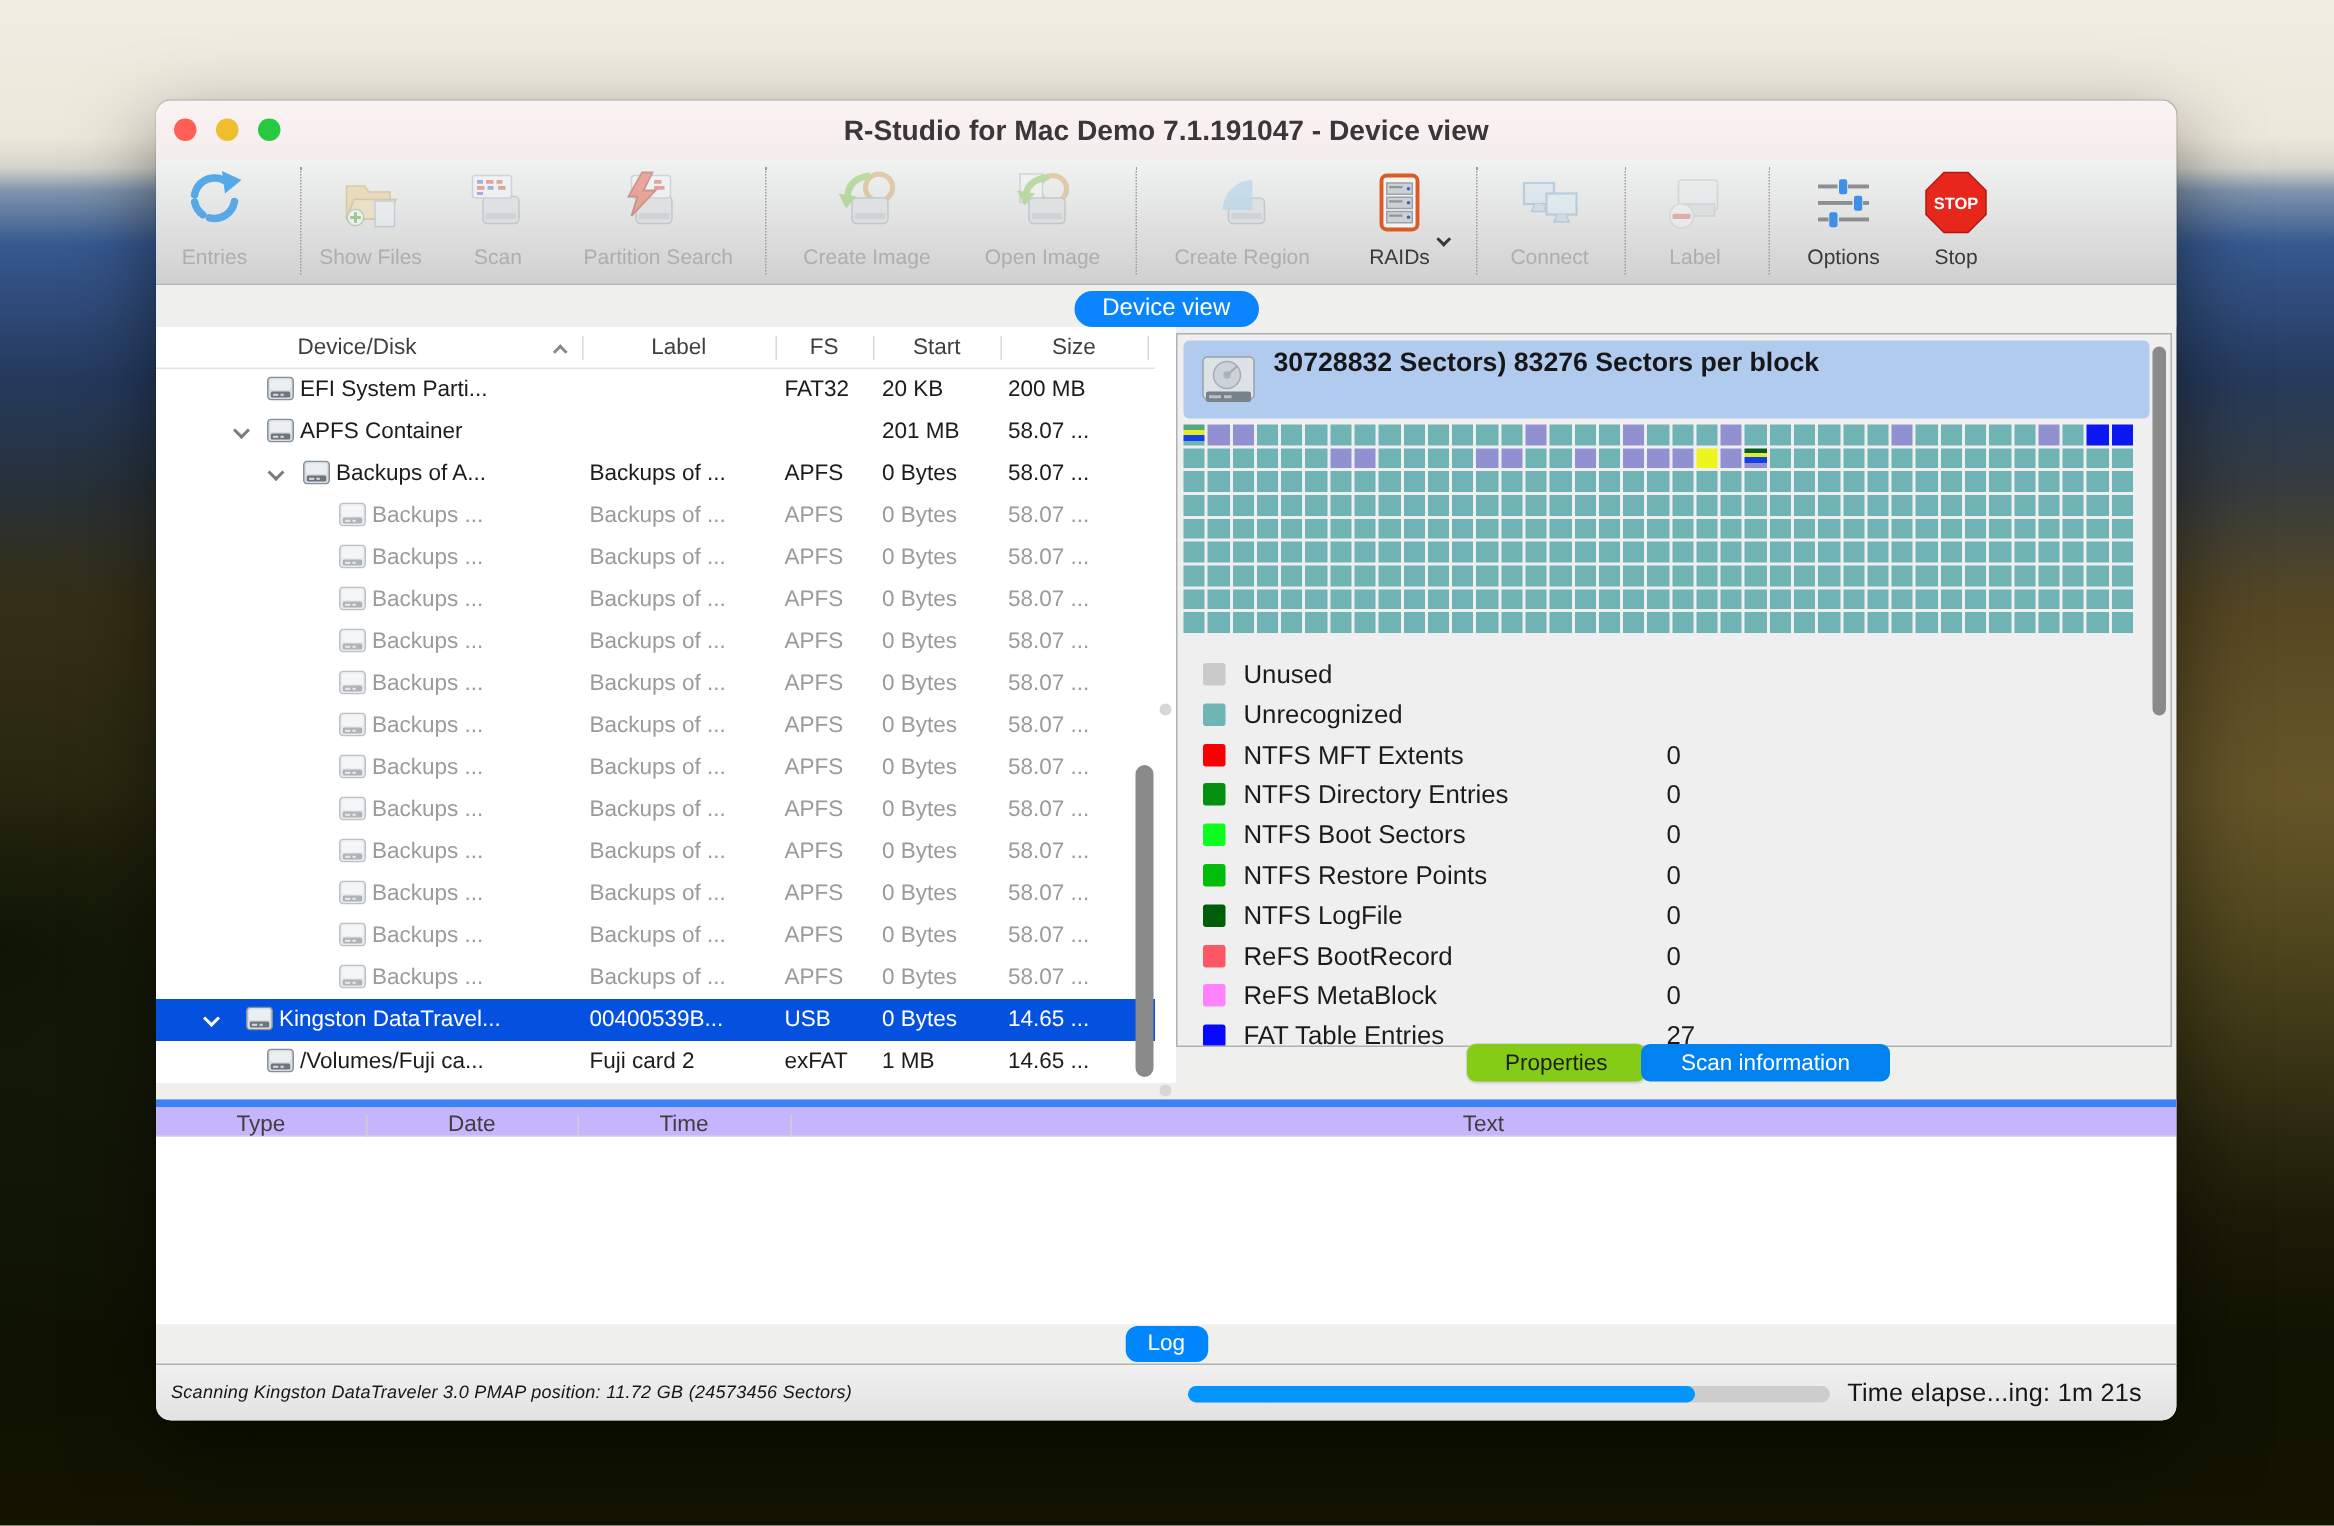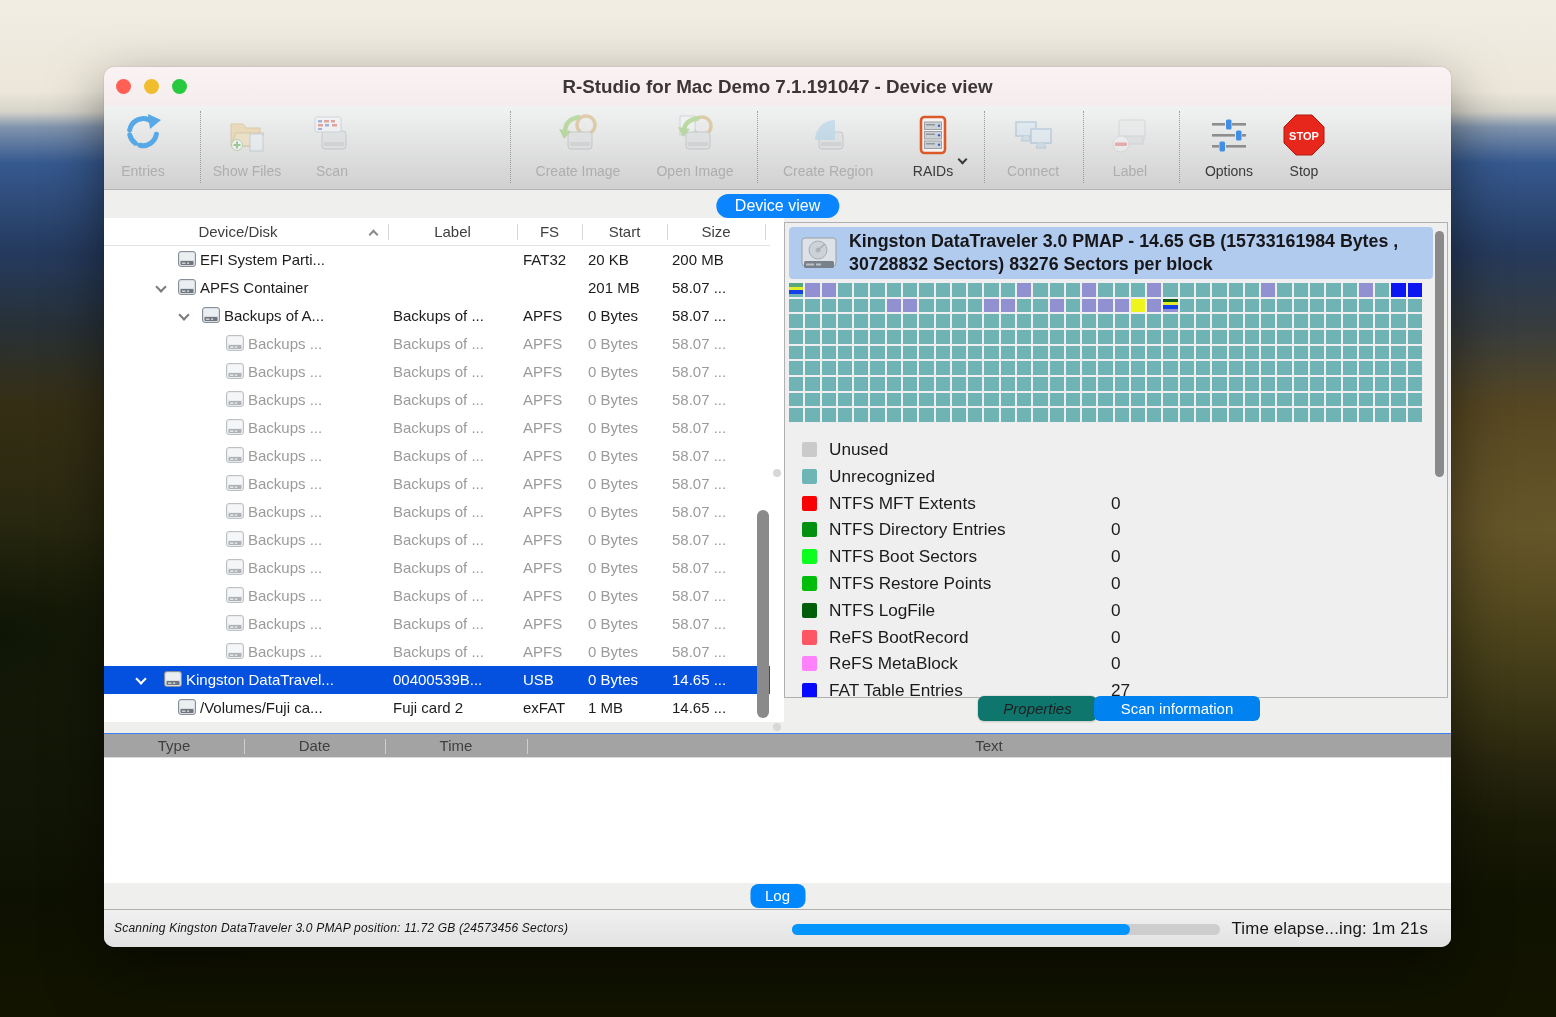--- a/index.html
+++ b/index.html
@@ -77,26 +77,26 @@
   .cell.m1 { background:linear-gradient(180deg,#56a77c 0 28%,#e3ec28 28% 52%,#1440e8 52% 78%,#6fb3b4 78% 100%); }
   .cell.m2 { background:linear-gradient(180deg,#0a5a20 0 25%,#e3ec28 25% 45%,#1440e8 45% 75%,#9191d1 75% 100%); }
   .legend { position:absolute; left:0; top:213px; width:100%; }
   .lrow { position:absolute; left:0; width:100%; height:27px; }
   .swatch { position:absolute; left:17px; top:6px; width:15px; height:15px; border-radius:2px; }
   .llabel { position:absolute; left:44px; top:0; line-height:27px; font-size:17.2px; color:#1b1b1b; white-space:nowrap; }
   .lvalue { position:absolute; left:326px; top:0; line-height:27px; font-size:17.2px; color:#1b1b1b; }
   .rp-scroll { position:absolute; right:3px; top:8px; width:9px; height:246px; background:#8a8a8a; border-radius:4.5px; }
   
   .tabbtn { position:absolute; height:25px; border-radius:6px; text-align:center; font-size:15px; line-height:25px; }
-  .tabbtn.props { left:874px; top:629px; width:119px; background:#0f766e; color:#1d1d1f;
-    box-shadow:0 0 0 0.5px #cfcfcf, 0 1px 2px rgba(0,0,0,.18);font-style:italic; }
+  .tabbtn.props { left:874px; top:629px; width:119px; background:#84cc16; color:#1d1d1f;
+    box-shadow:0 0 0 0.5px #cfcfcf, 0 1px 2px rgba(0,0,0,.18); }
   .tabbtn.scaninfo { left:990px; top:629px; width:166px; background:#0083f0; color:#fff; }
   
-  .loghead { position:absolute; left:0; top:666px; width:100%; height:25px; background:#a3a3a3;
-    border-top:1px solid #3b82f6; border-bottom:1px solid #dcdcdc; font-size:15px; color:#3f3f3f; }
+  .loghead { position:absolute; left:0; top:666px; width:100%; height:25px; background:#c4b5fd;
+    border-top:5px solid #3b82f6; border-bottom:1px solid #dcdcdc; font-size:15px; color:#3f3f3f; }
   .loghead .hsep { position:absolute; top:5px; height:15px; width:1px; background:#cfcfcf; }
   .loghead .hlabel { position:absolute; top:0; line-height:24px; text-align:center; }
   .logbody { position:absolute; left:0; top:691px; width:100%; height:125px; background:#fff; }
   .logstrip { position:absolute; left:0; top:816px; width:100%; height:27px; background:#efefed;
     border-bottom:1px solid #b1b1af; }
   .logpill { position:absolute; left:50%; transform:translateX(-50%); top:1px; height:24px;
     border-radius:8px; background:#0087fd; color:#fff; font-size:15px; line-height:24px; padding:0 15px; }
   
   .statusbar { position:absolute; left:0; top:844px; width:100%; height:36px;
     background:linear-gradient(#f0f0f0,#e2e2e2); }
@@ -144,20 +144,31 @@
               <rect x="9" y="8" width="4" height="2.5" fill="#3a62c8"></rect>
               <rect x="15" y="8" width="5" height="2.5" fill="#d8412e"></rect>
               <rect x="22" y="8" width="4" height="2.5" fill="#d8412e"></rect>
               <rect x="9" y="12" width="5" height="2.5" fill="#d8412e"></rect>
               <rect x="16" y="12" width="4" height="2.5" fill="#3a62c8"></rect>
               <rect x="23" y="12" width="5" height="2.5" fill="#d8412e"></rect>
               <rect x="9" y="16" width="4" height="2" fill="#3a62c8"></rect>
             </svg></div>
           <div class="tlabel">Scan</div>
         </div>
+        <div class="tbtn disabled" style="left: 285px;">
+          <div class="ticon"><svg width="46" height="46" viewBox="0 0 46 46">
+              <rect x="13" y="19" width="24" height="18" rx="3" fill="#d6dadd" stroke="#9aa0a6"></rect>
+              <rect x="15" y="30" width="20" height="4" fill="#b8bcbf"></rect>
+              <rect x="10" y="5" width="26" height="15" rx="2" fill="#f6f9fc" stroke="#a8b4c0"></rect>
+              <rect x="25" y="8" width="5" height="2.5" fill="#d8412e"></rect>
+              <rect x="25" y="12" width="7" height="2.5" fill="#d8412e"></rect>
+              <path d="M17 3 L8 19 h6 L10 32 L26 15 h-8 L24 3 z" fill="#e8492f" stroke="#a02313" stroke-width="1.2"></path>
+            </svg></div>
+          <div class="tlabel">Partition Search</div>
+        </div>
         <div class="tbtn disabled" style="left: 429px;">
           <div class="ticon"><svg width="46" height="46" viewBox="0 0 46 46">
               <circle cx="31" cy="13" r="9" fill="none" stroke="#cd9f4f" stroke-width="3.5"></circle>
               <rect x="13" y="20" width="24" height="17" rx="3" fill="#d6dadd" stroke="#9aa0a6"></rect>
               <rect x="15" y="30" width="20" height="4" fill="#b8bcbf"></rect>
               <path d="M25 5 Q10 7 10 20" stroke="#7cc043" stroke-width="4.5" fill="none"></path>
               <polygon points="4,17 16,19 9,27" fill="#7cc043"></polygon>
             </svg></div>
           <div class="tlabel">Create Image</div>
         </div>
@@ -547,21 +558,20 @@
         <svg class="hdicon" width="36" height="34" viewBox="0 0 36 34">
           <rect x="1" y="1" width="34" height="28" rx="3" fill="#dde2e6" stroke="#99a0a8"></rect>
           <circle cx="17" cy="13" r="9" fill="#ccd3d8" stroke="#a5adb4"></circle>
           <circle cx="17" cy="13" r="2.5" fill="#aeb6bd"></circle>
           <path d="M17 13 L24 7" stroke="#a5adb4" stroke-width="1.5" fill="none"></path>
           <rect x="3" y="24" width="30" height="7" rx="1.5" fill="#788089"></rect>
           <rect x="5" y="26.5" width="8" height="2" fill="#b9c0c6"></rect>
           <rect x="15" y="26.5" width="5" height="2" fill="#b9c0c6"></rect>
         </svg>
         <div class="dtext">
-          <div>Kingston DataTraveler 3.0 PMAP - 14.65 GB (15733161984 Bytes ,</div>
           <div>30728832 Sectors) 83276 Sectors per block</div>
         </div>
       </div>
       <div class="blockgrid" id="blockgrid">
           <div class="cell m1"></div>
           <div class="cell p"></div>
           <div class="cell p"></div>
           <div class="cell"></div>
           <div class="cell"></div>
           <div class="cell"></div>

